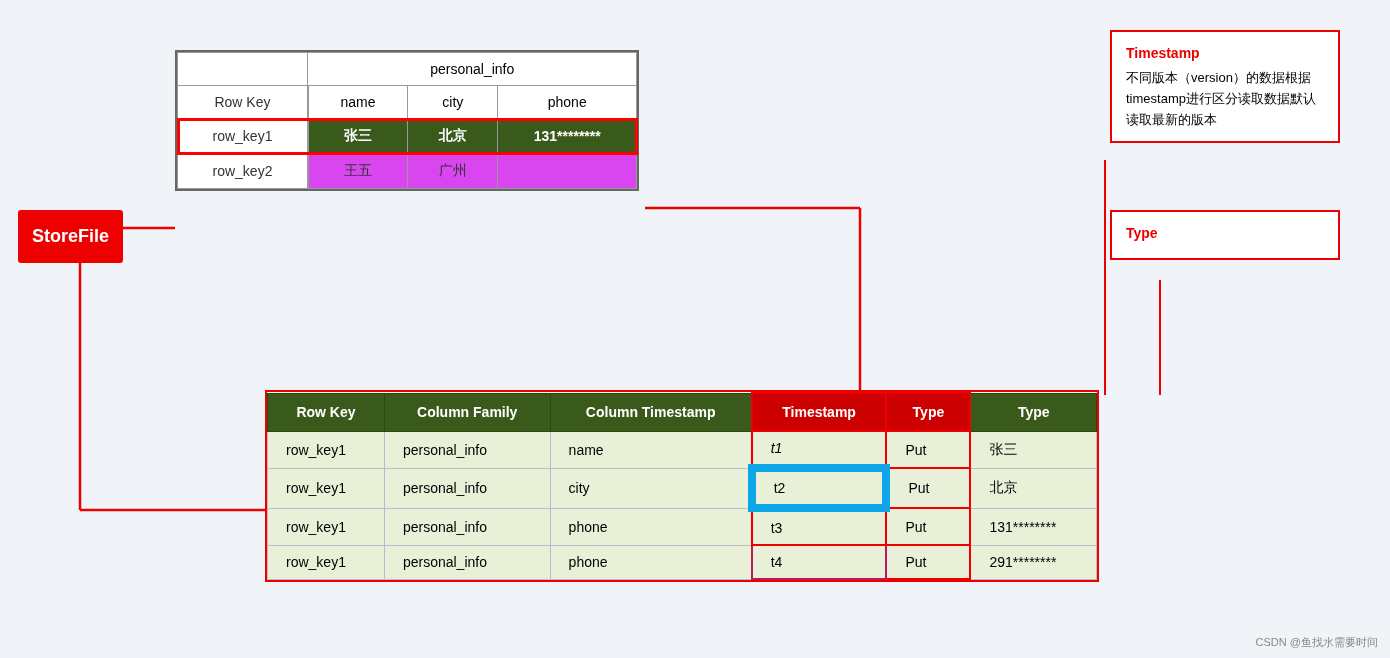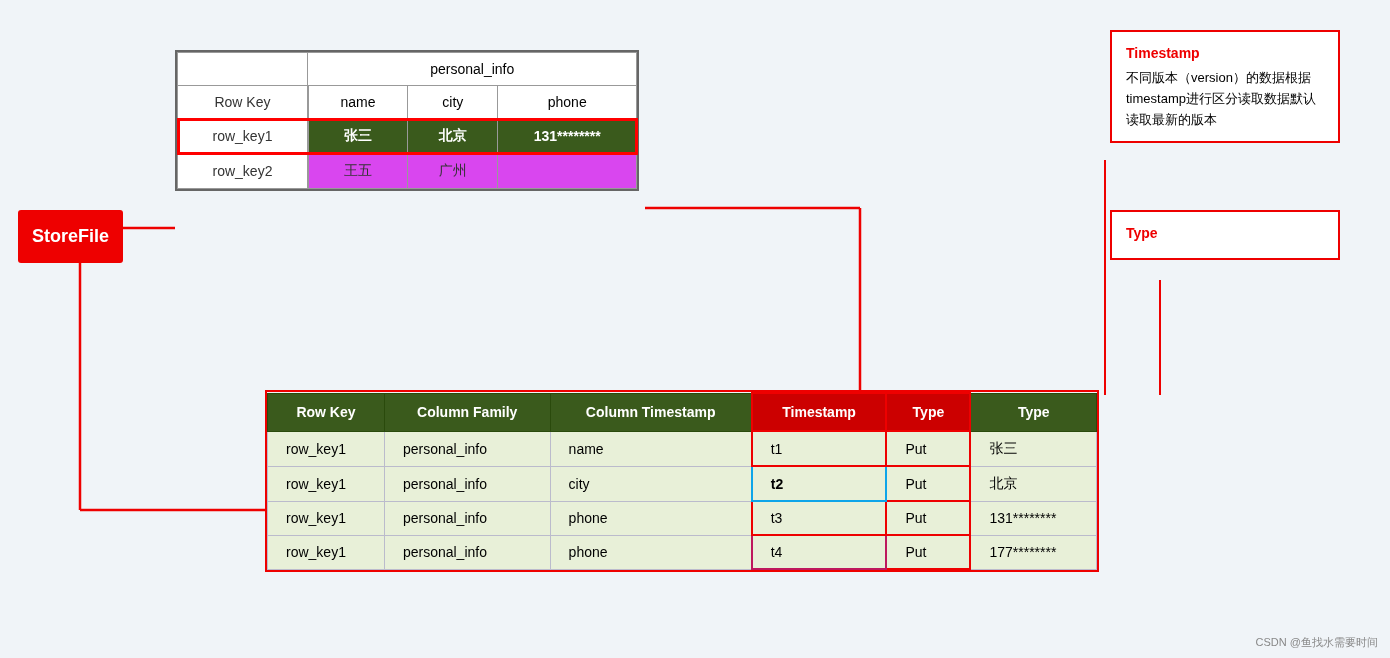--- a/index.html
+++ b/index.html
@@ -208,47 +208,47 @@
           <th style="background:#c00; border:2px solid #e00;">Timestamp</th>
           <th style="background:#c00; border:2px solid #e00;">Type</th>
           <th>Type</th>
         </tr>
       </thead>
       <tbody>
         <tr>
           <td>row_key1</td>
           <td>personal_info</td>
           <td>name</td>
-          <td style="border: 2px solid #e00;">t1</td>
+          <td style="border: 2px solid #e00; font-style: italic;">t1</td>
           <td style="border: 2px solid #e00;">Put</td>
           <td>张三</td>
         </tr>
         <tr>
           <td>row_key1</td>
           <td>personal_info</td>
           <td>city</td>
-          <td style="border: 2px solid #0ea5e9; font-weight: bold;">t2</td>
+          <td style="border: 8px solid #0ea5e9;">t2</td>
           <td style="border: 2px solid #e00;">Put</td>
           <td>北京</td>
         </tr>
         <tr>
           <td>row_key1</td>
           <td>personal_info</td>
           <td>phone</td>
           <td style="border: 2px solid #e00;">t3</td>
           <td style="border: 2px solid #e00;">Put</td>
           <td>131********</td>
         </tr>
         <tr>
           <td>row_key1</td>
           <td>personal_info</td>
           <td>phone</td>
           <td style="border: 2px solid #be185d;">t4</td>
           <td style="border: 2px solid #e00;">Put</td>
-          <td>177********</td>
+          <td>291********</td>
         </tr>
       </tbody>
     </table>
   </div>
 
   <div class="annotation-box annotation-timestamp">
     <div class="box-title">Timestamp</div>
     <div>不同版本（version）的数据根据timestamp进行区分读取数据默认读取最新的版本</div>
   </div>
 

